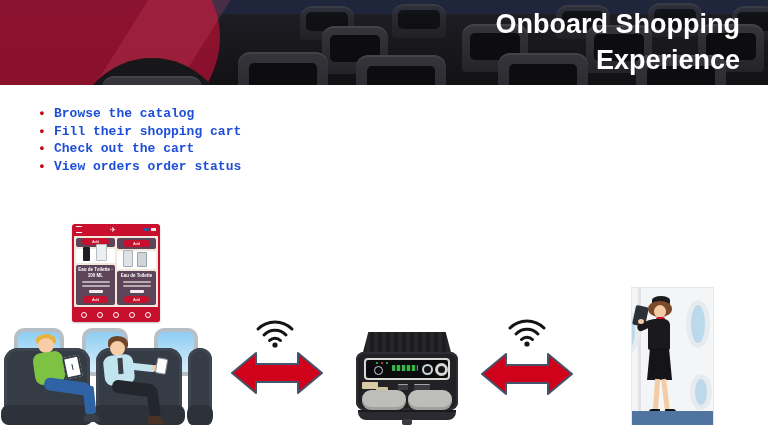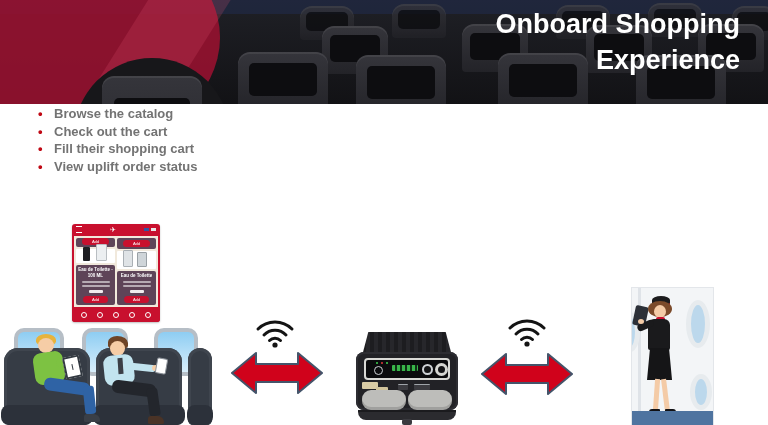--- a/index.html
+++ b/index.html
@@ -1,38 +1,38 @@
 <!DOCTYPE html>
 <html><head>
 <meta charset="utf-8">
 <style>
   html,body{margin:0;padding:0;background:#888;}
   .slide{
     position:relative;width:768px;height:425px;background:#ffffff;
     font-family:"Liberation Sans",sans-serif;overflow:hidden;margin:0 auto;
   }
   
-  .hero{position:absolute;left:0;top:0;width:768px;height:104px;background:linear-gradient(#1f2026,#121215);overflow:hidden;}
+  .hero{position:absolute;left:0;top:0;width:768px;height:85px;background:linear-gradient(#1f2026,#121215);overflow:hidden;}
   .hero-ceiling{position:absolute;left:0;top:0;width:768px;height:14px;background:rgba(32,44,78,0.55);}
   .hseat{position:absolute;background:linear-gradient(#35353b,#232328);border-radius:12px 12px 4px 4px;box-shadow:inset 0 2px 0 rgba(255,255,255,0.07);}
   .hseat::after{content:"";position:absolute;left:12%;right:12%;top:18%;bottom:26%;background:#0d0d10;border-radius:5px;}
   .row-back .hseat{opacity:.75;}
   
   .brand-blob{position:absolute;left:-45px;top:-70px;width:265px;height:215px;border-radius:50%;background:rgba(154,17,48,0.88);}
   .brand-stripe{position:absolute;left:120px;top:-60px;width:70px;height:230px;background:rgba(232,85,115,0.20);transform:rotate(32deg);}
   .brand-hole{position:absolute;left:74px;top:58px;width:156px;height:156px;border-radius:50%;background:#17171a;overflow:hidden;}
   .brand-hole .hseat{left:28px;top:18px;width:100px;height:120px;}
   .slide-title{
     position:absolute;right:28px;top:6px;width:330px;margin:0;
     color:#ffffff;font-size:27px;font-weight:bold;line-height:1.35;text-align:right;
   }
   
   .txt-panel h3{margin:0;color:#c00814;font-size:13.5px;font-weight:700;line-height:1.18;}
   .txt-panel ul{list-style:none;margin:5px 0 0 0;padding:0;}
-  .txt-panel li{position:relative;color:#737373;font-size:13px;font-weight:600;line-height:1.35;padding-left:19px;}
+  .txt-panel li{position:relative;color:#1d4ed8;font-size:13px;font-weight:600;line-height:1.35;padding-left:19px;font-family:Liberation Mono, monospace;}
   .txt-panel li::before{content:"\2022";position:absolute;left:3px;top:0;color:#c00814;}
   .left-panel{position:absolute;left:35px;top:100px;width:216px;}
   .right-panel{position:absolute;left:560px;top:108px;width:192px;}
   .right-panel ul{margin-top:18px;}
   
   .wifi{position:absolute;}
   .arrow{position:absolute;}
   
   .phone{position:absolute;left:72px;top:224px;width:88px;height:98px;background:#c8102e;border-radius:3px;box-shadow:0 1px 2px rgba(0,0,0,.25);}
   .ph-header{position:absolute;left:0;top:0;right:0;height:11px;display:flex;align-items:center;justify-content:space-between;padding:0 4px;box-sizing:border-box;}
@@ -119,23 +119,23 @@
     <div class="brand-stripe"></div>
     <div class="brand-hole">
       <div class="hseat"></div>
     </div>
     <h1 class="slide-title">Onboard Shopping Experience</h1>
   </div>
 
   <div class="txt-panel left-panel">
     <ul>
       <li>Browse the catalog</li>
+      <li>Fill their shopping cart</li>
       <li>Check out the cart</li>
-      <li>Fill their shopping cart</li>
-      <li>View uplift order status</li>
+      <li>View orders order status</li>
     </ul>
   </div>
 
 
   <div class="phone">
     <div class="ph-header">
       <span class="ph-menu"></span>
       <span class="ph-logo">✈</span>
       <span class="ph-flags">
         <span class="ph-flag" style="background:#3355a0;"></span>

